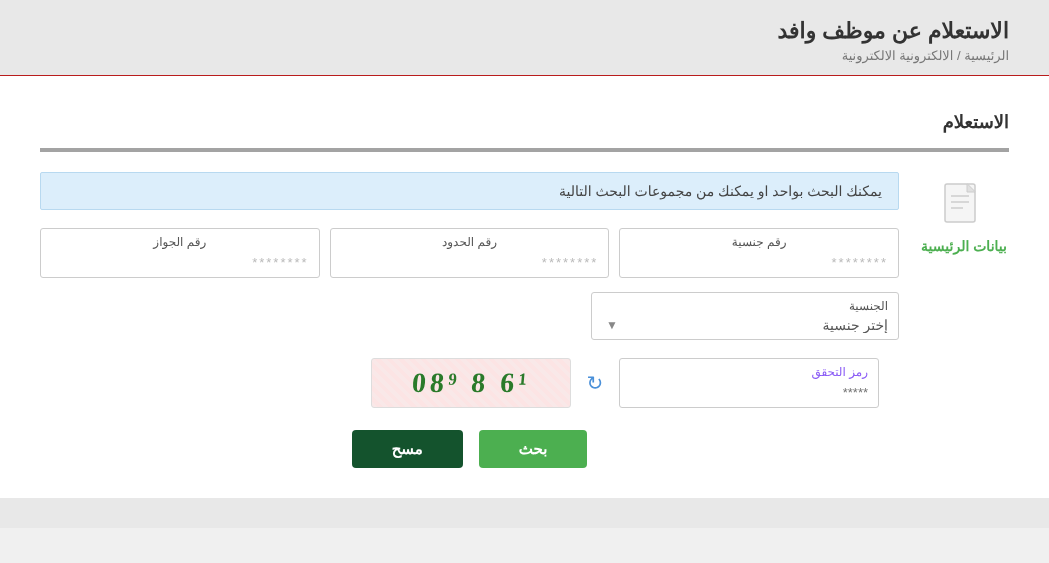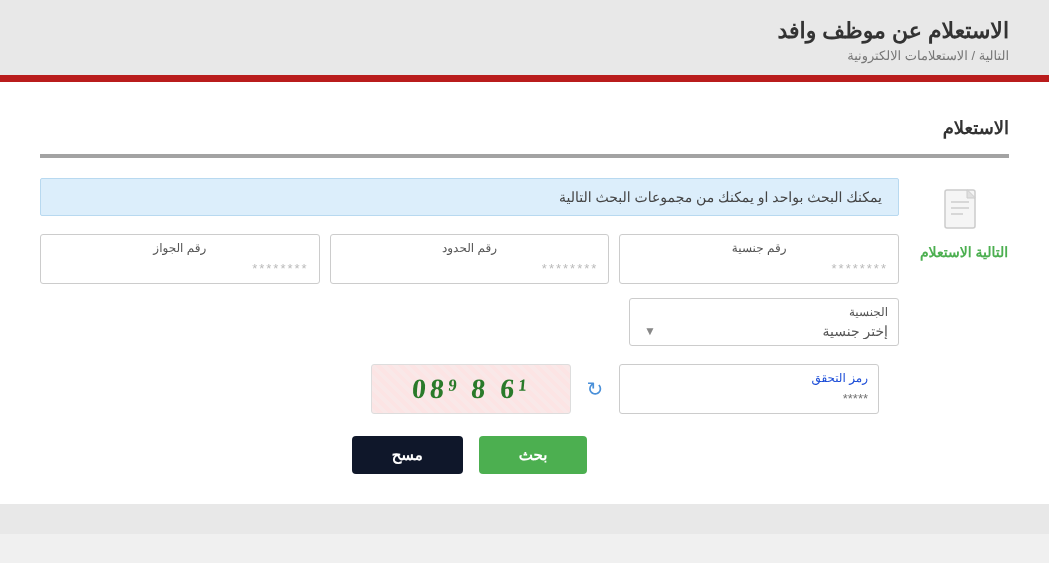--- a/index.html
+++ b/index.html
@@ -9,21 +9,21 @@
       direction: rtl;
       min-height: 563px;
       width: 1049px;
     }
 
     
     .header-bar {
       background: #e8e8e8;
       padding: 18px 40px 12px 40px;
       text-align: right;
-      border-bottom: 7px solid #b91c1c;
+      border-bottom: 1px solid #b91c1c;
     }
     .page-title {
       font-size: 22px;
       font-weight: bold;
       color: #333;
       margin-bottom: 4px;
     }
     .breadcrumb {
       font-size: 13px;
       color: #777;
@@ -123,21 +123,21 @@
     }
 
     
     .nationality-row {
       display: flex;
       flex-direction: row;
       gap: 10px;
       margin-bottom: 18px;
     }
     .nationality-group {
-      width: 270px;
+      width: 308px;
       border: 1px solid #ccc;
       border-radius: 3px;
       padding: 6px 10px;
       background: #fff;
       text-align: right;
       position: relative;
     }
     .nationality-group label {
       display: block;
       font-size: 12px;
@@ -181,21 +181,21 @@
       flex: 0 0 260px;
       border: 1px solid #ccc;
       border-radius: 3px;
       padding: 6px 10px;
       background: #fff;
       text-align: right;
     }
     .captcha-input-group label {
       display: block;
       font-size: 12px;
-      color: #1d4ed8;
+      color: #8b5cf6;
       margin-bottom: 4px;
     }
     .captcha-input-group input {
       width: 100%;
       border: none;
       outline: none;
       font-size: 13px;
       color: #bbb;
       background: transparent;
       text-align: right;
@@ -249,21 +249,21 @@
       color: #fff;
       border: none;
       border-radius: 4px;
       padding: 6px 40px;
       font-size: 15px;
       font-weight: bold;
       cursor: pointer;
       min-width: 90px;
     }
     .btn-clear {
-      background: #0f172a;
+      background: #14532d;
       color: #fff;
       border: none;
       border-radius: 4px;
       padding: 10px 40px;
       font-size: 15px;
       font-weight: bold;
       cursor: pointer;
       min-width: 90px;
     }
 
@@ -278,39 +278,39 @@
       width: 42px;
       height: 50px;
       margin-bottom: 6px;
     }
   </style>
 </head>
 <body>
 
 <div class="header-bar">
   <div class="page-title">الاستعلام عن موظف وافد</div>
-  <div class="breadcrumb">التالية / الاستعلامات الالكترونية</div>
+  <div class="breadcrumb">الرئيسية / الالكترونية الالكترونية</div>
 </div>
 
 <div class="main-content">
 
   <div class="section-title">الاستعلام</div>
 
   <div class="form-area">
 
     <div class="sidebar-icon">
       <svg class="doc-svg" viewBox="0 0 42 50" fill="none" xmlns="http://www.w3.org/2000/svg">
         <rect x="2" y="2" width="30" height="38" rx="2" fill="#f5f5f5" stroke="#ccc" stroke-width="1.5"></rect>
         <line x1="8" y1="14" x2="26" y2="14" stroke="#ccc" stroke-width="1.5"></line>
         <line x1="8" y1="20" x2="26" y2="20" stroke="#ccc" stroke-width="1.5"></line>
         <line x1="8" y1="26" x2="20" y2="26" stroke="#ccc" stroke-width="1.5"></line>
         <path d="M24 2 L32 10" stroke="#ccc" stroke-width="1.5"></path>
         <path d="M24 2 L24 10 L32 10" fill="#e0e0e0" stroke="#ccc" stroke-width="1"></path>
       </svg>
-      <div class="sidebar-label">التالية الاستعلام</div>
+      <div class="sidebar-label">بيانات الرئيسية</div>
     </div>
 
     <div class="form-section">
 
       <div class="info-box">يمكنك البحث بواحد او يمكنك من مجموعات البحث التالية</div>
 
       <div class="input-row">
 
         <div class="input-group">
           <label>رقم جنسية</label>

